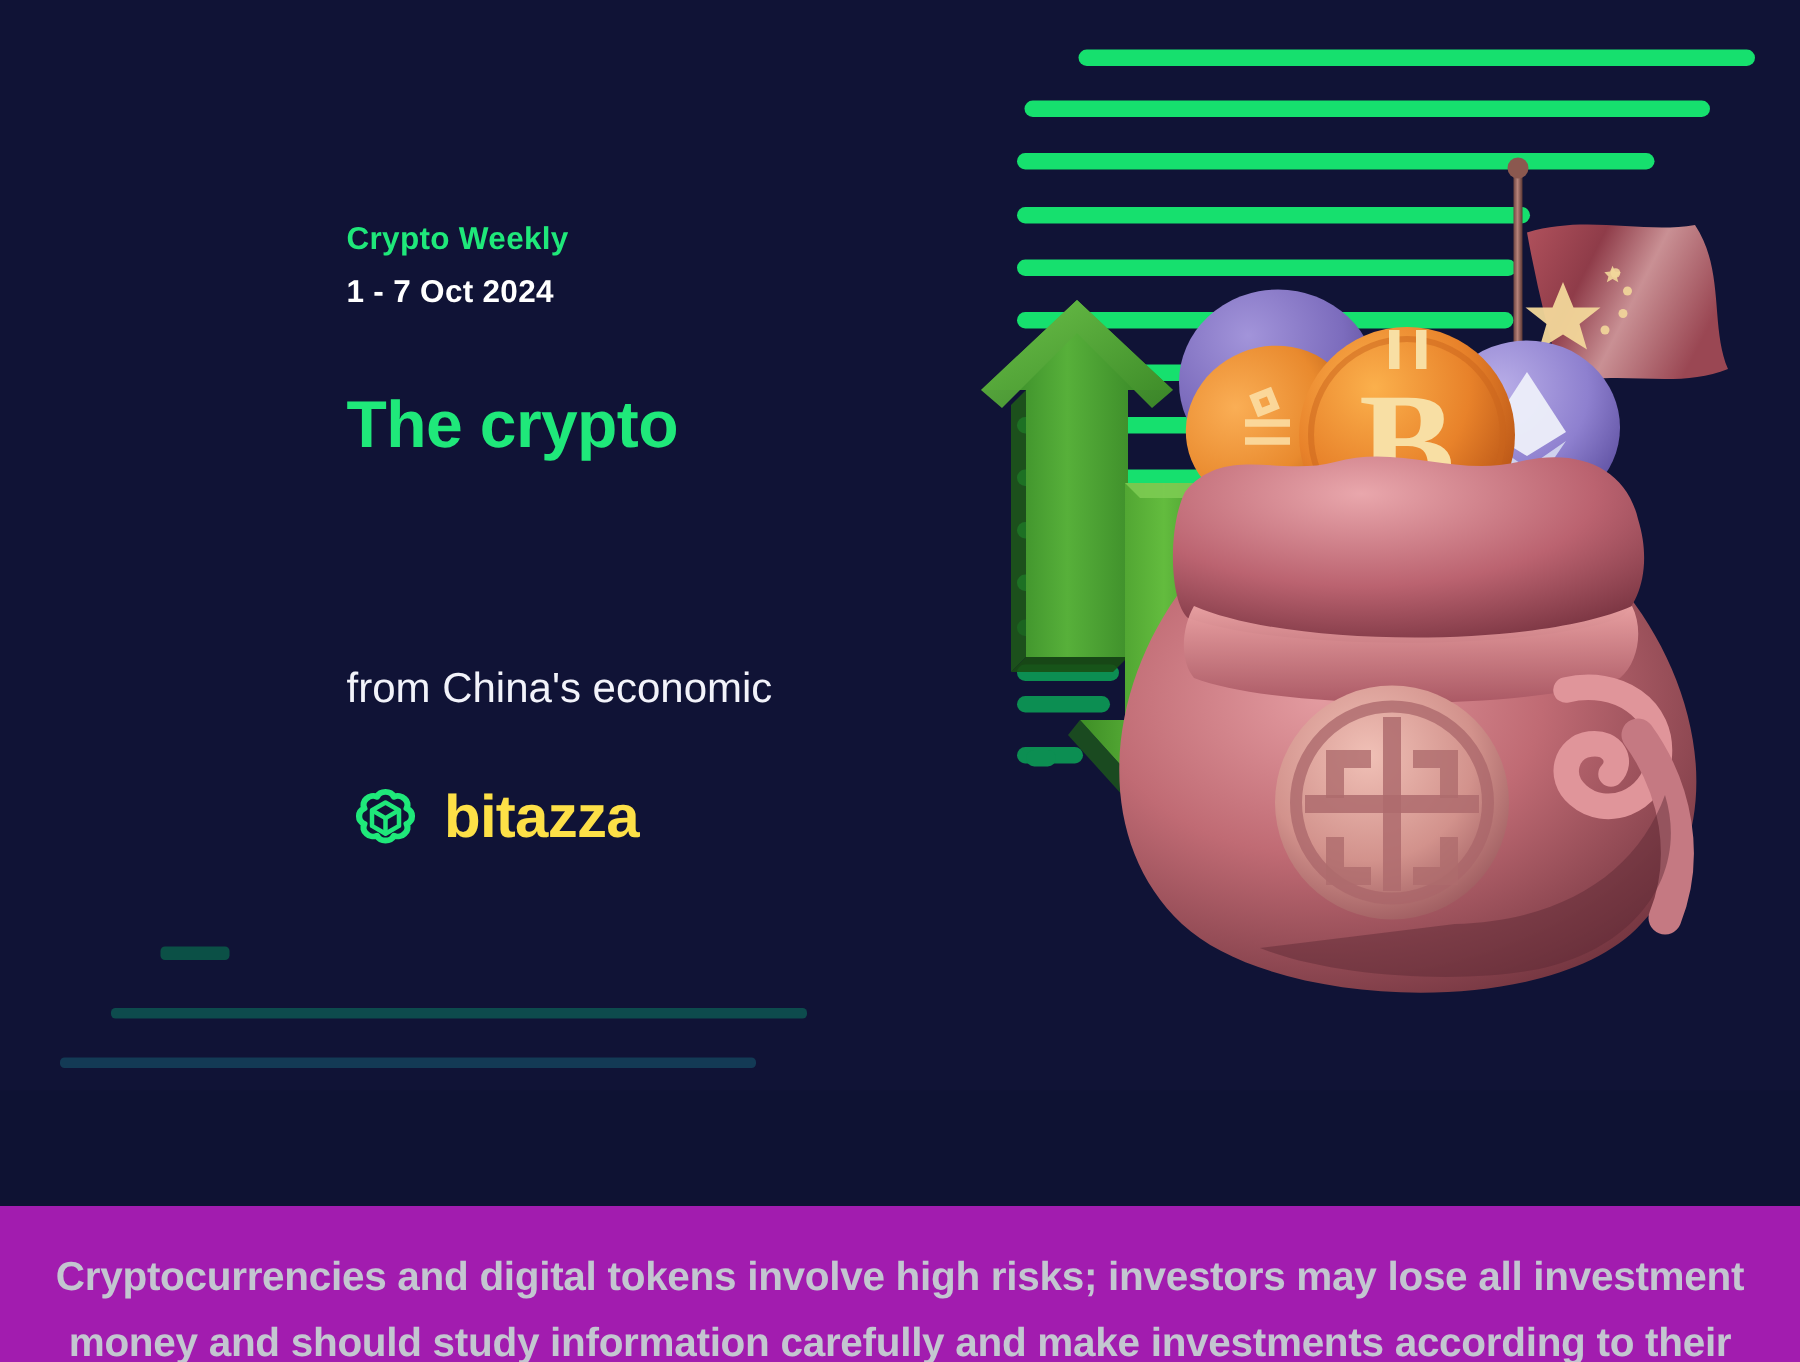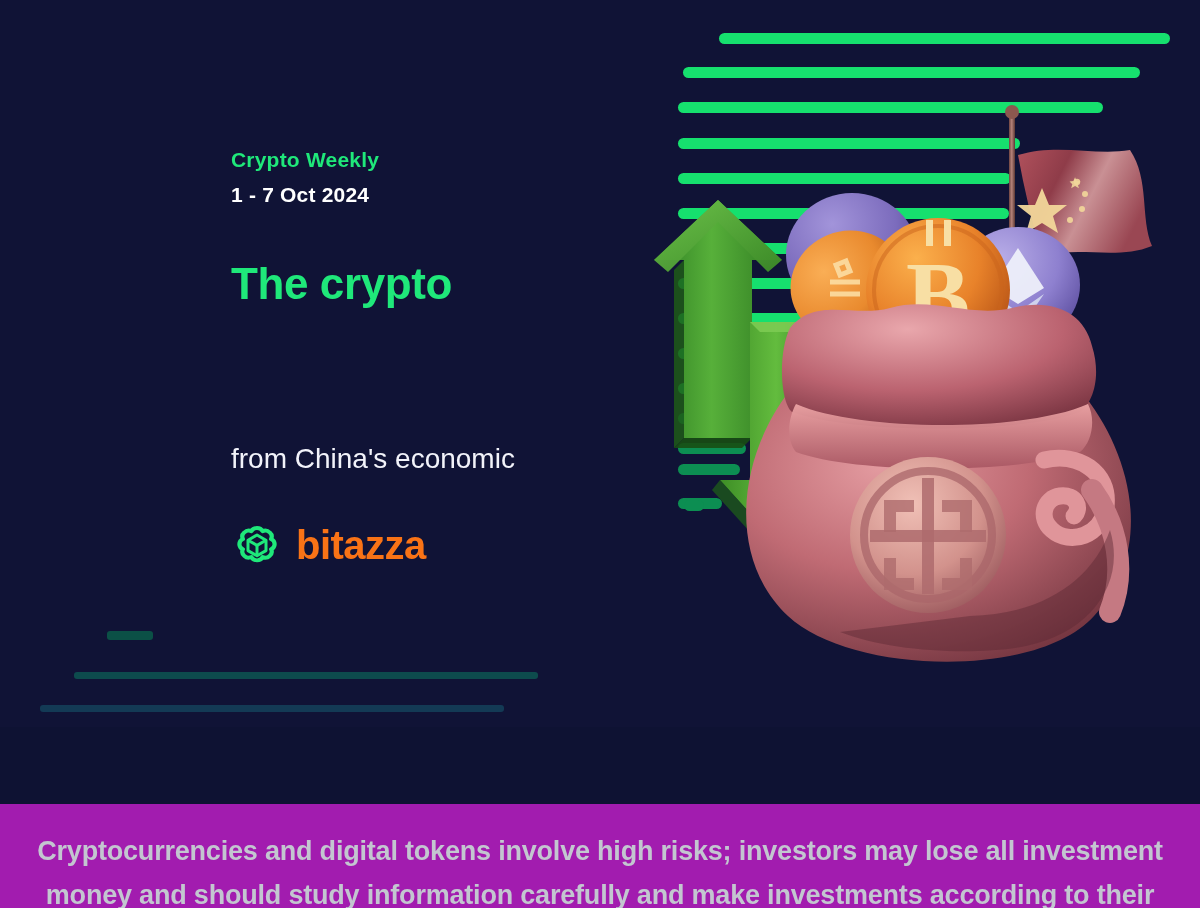--- a/index.html
+++ b/index.html
@@ -52,21 +52,21 @@
     font-size:28px;line-height:26px;font-weight:normal;
     color:#F2F3FA;
     margin-top:26px;
   }
   .subhead .sub-line{display:block;}
 
   
   .logo{position:absolute;left:231px;top:519px;display:flex;align-items:center;gap:13px;}
   .logo-mark{width:52px;height:52px;display:block;}
   .logo-word{
-    font-size:40px;font-weight:bold;color:#f97316;letter-spacing:-.5px;
+    font-size:40px;font-weight:bold;color:#fde047;letter-spacing:-.5px;
     line-height:40px;
   }
 
   
   .illus{position:absolute;left:640px;top:60px;width:560px;height:620px;}
 
   
   .footer{
     position:absolute;left:0;top:768px;width:1200px;height:181px;
     background:#a21caf;

